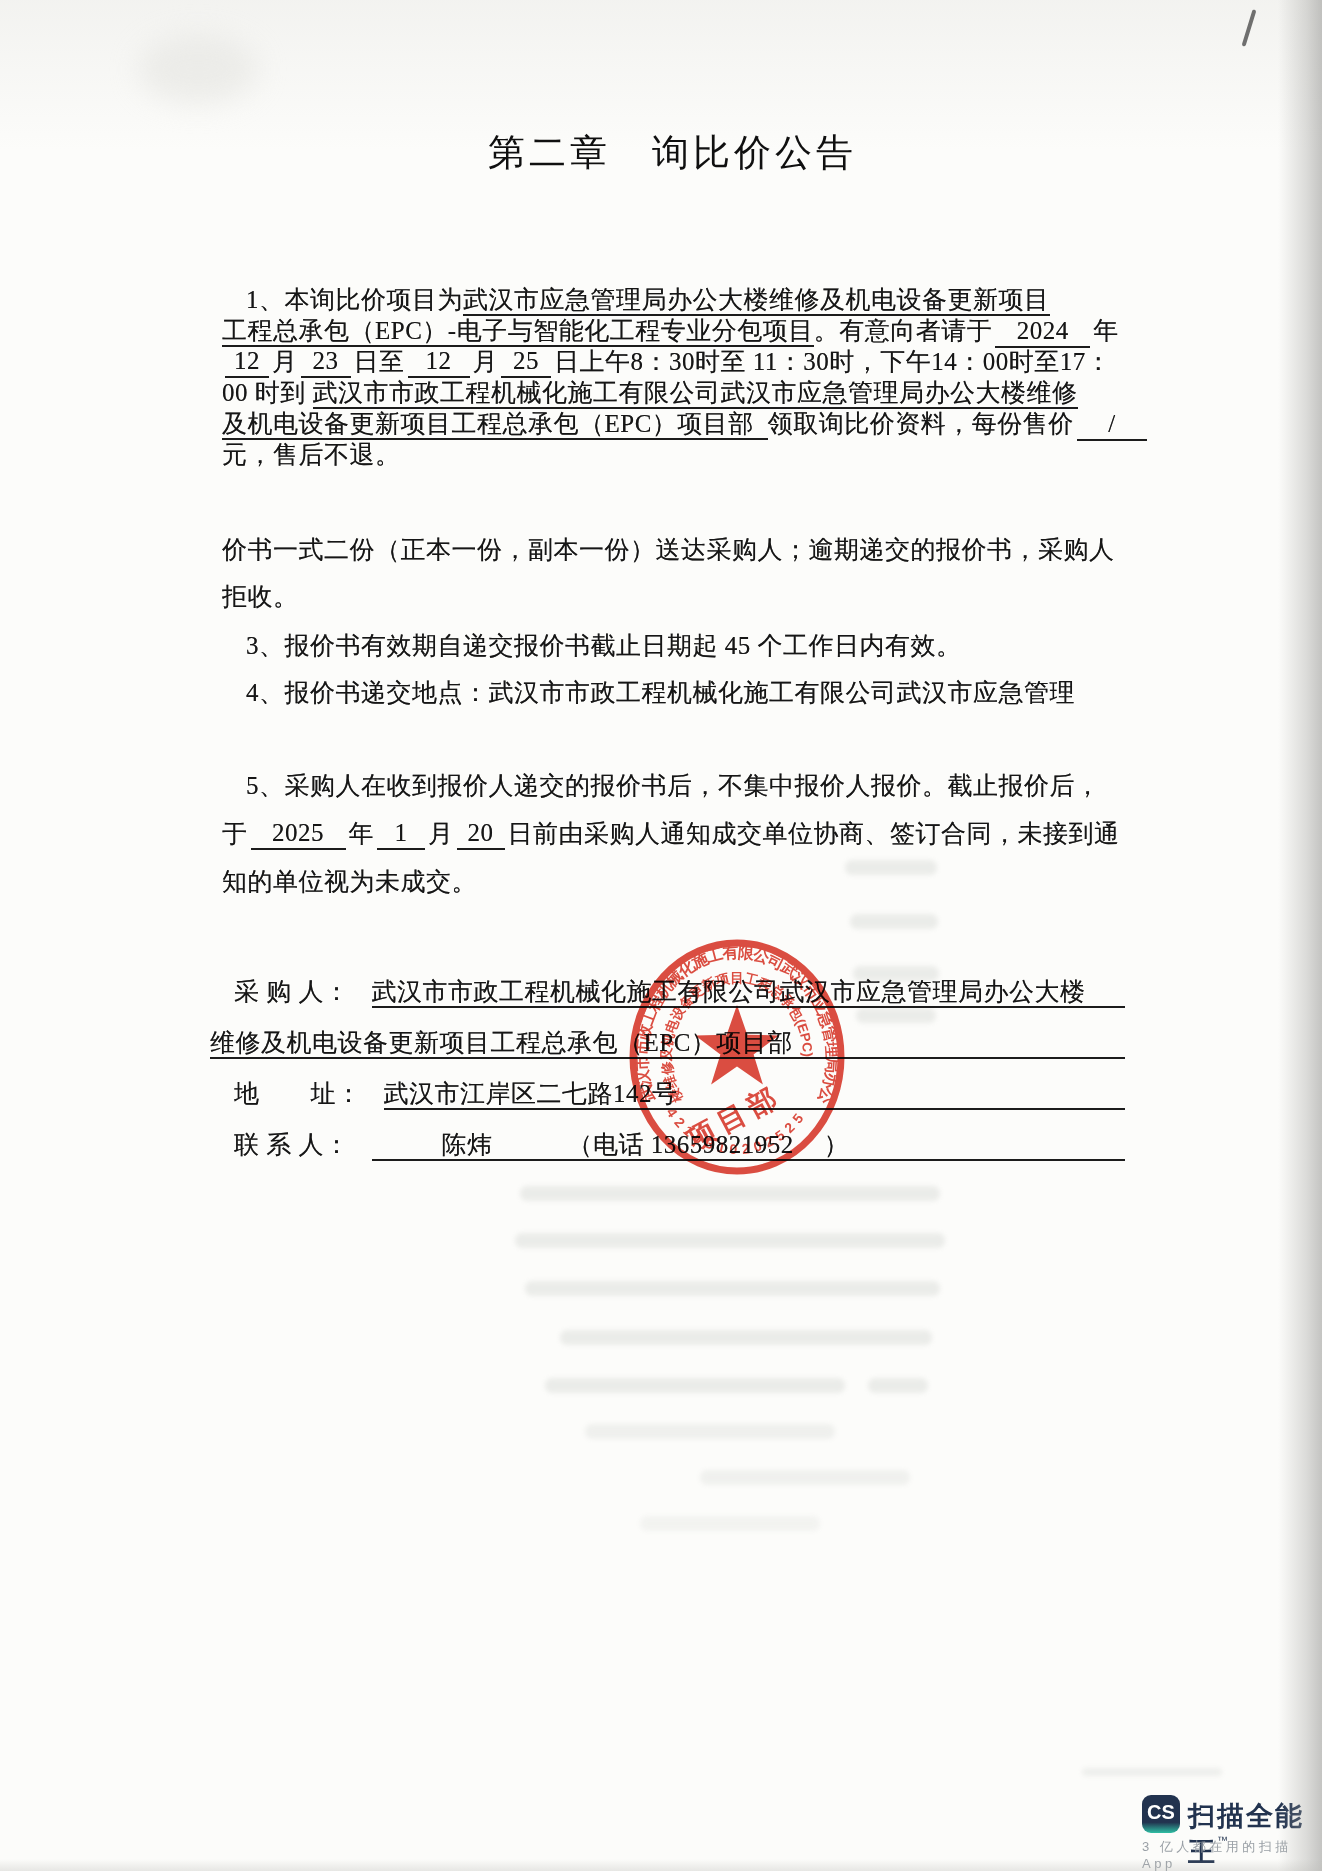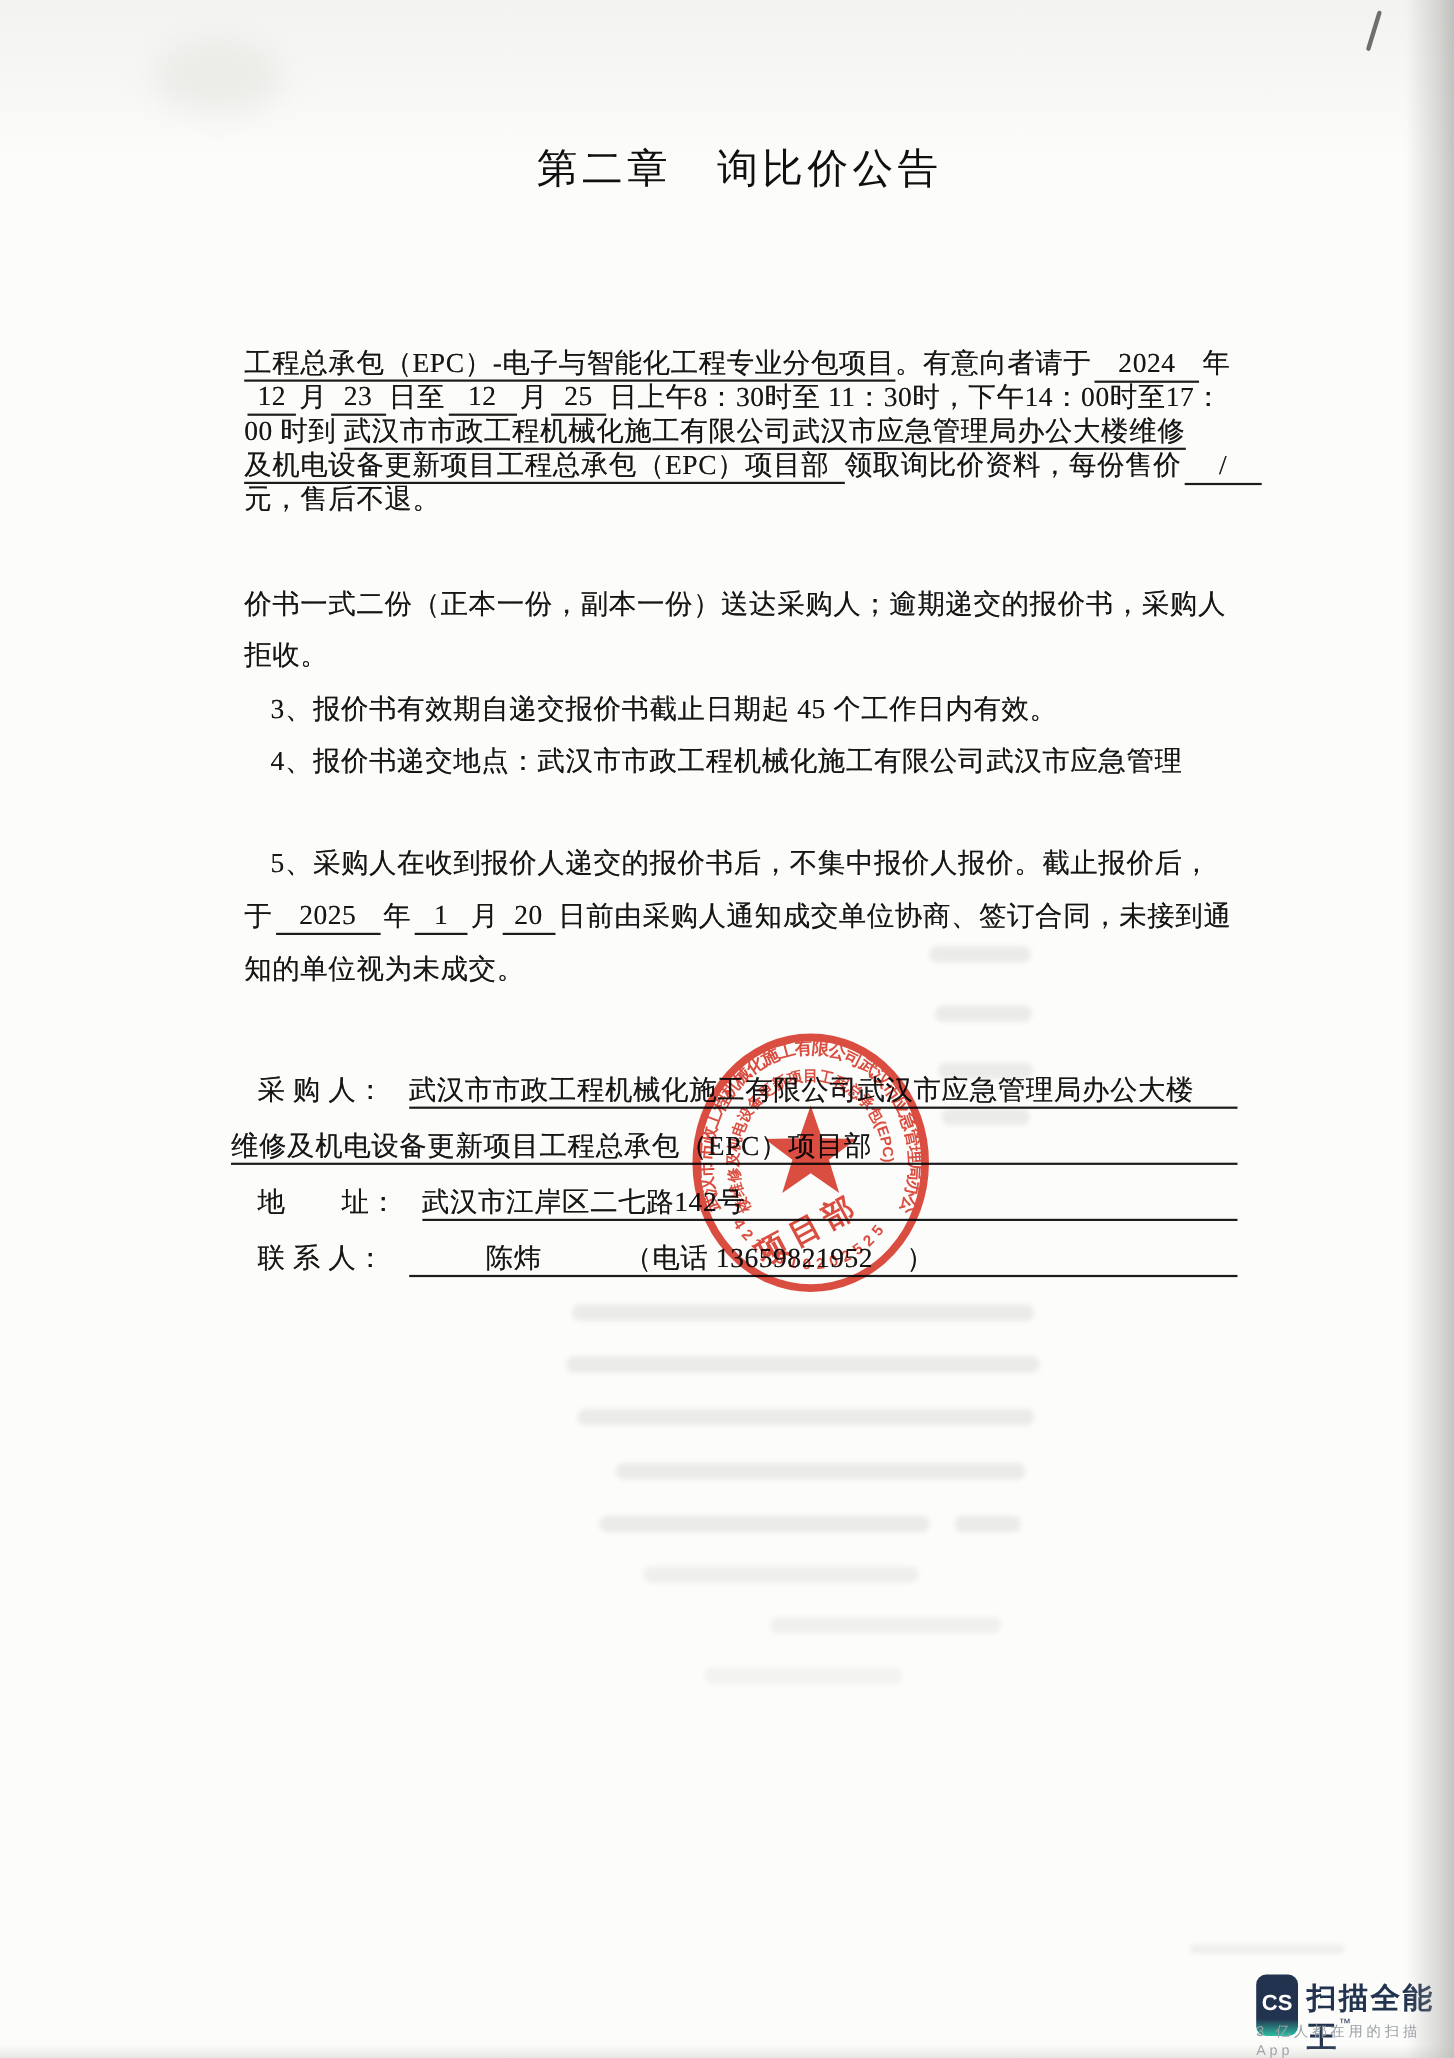--- a/index.html
+++ b/index.html
@@ -39,21 +39,21 @@
   .line-flex{display:flex;width:915px;gap:22px;}
   .line-flex .grow{flex:1;border-bottom:2.5px solid #1c1c1c;padding-bottom:1px;}
   .pl-lines{left:210px;}
   .sp70{display:inline-block;width:70px}.sp75{display:inline-block;width:75px}
   .sp30{display:inline-block;width:30px}
   
   .seal{position:absolute;left:624px;top:934px;width:226px;height:246px;
     mix-blend-mode:multiply;opacity:.88;}
   .seal svg text{font-family:"Liberation Sans","DejaVu Sans",sans-serif;}
   
-  .wm-logo{position:absolute;left:1142px;top:1795px;width:38px;height:56px;border-radius:9px;
+  .wm-logo{position:absolute;left:1142px;top:1795px;width:38px;height:38px;border-radius:9px;
     background:linear-gradient(180deg,var(--brand-navy,#22334f) 0 72%,var(--brand-teal,#2fbfa4) 100%);
     display:flex;align-items:center;justify-content:center;}
   .wm-logo span{color:#fff;font-family:"Liberation Sans",sans-serif;font-weight:bold;
     font-size:20px;letter-spacing:0;margin-top:-4px;}
   .wm-name{position:absolute;left:1188px;top:1798px;font-family:"Liberation Sans",sans-serif;
     font-weight:bold;font-size:27px;letter-spacing:2px;color:var(--brand-navy,#22334f);}
   .wm-tm{font-size:11px;vertical-align:top;font-weight:normal;}
   .wm-tagline{position:absolute;left:1142px;top:1838px;font-family:"Liberation Sans",sans-serif;
     font-size:13px;letter-spacing:3.5px;color:#9aa0a6;}
 </style>
@@ -76,20 +76,23 @@
   <div class="ghost" style="left:560px;top:1330px;width:372px"></div>
   <div class="ghost" style="left:545px;top:1378px;width:300px"></div>
   <div class="ghost" style="left:868px;top:1378px;width:60px"></div>
   <div class="ghost" style="left:585px;top:1424px;width:250px;opacity:.11"></div>
   <div class="ghost" style="left:700px;top:1470px;width:210px;opacity:.1"></div>
   <div class="ghost" style="left:640px;top:1516px;width:180px;opacity:.08"></div>
   <div class="ghost" style="left:1082px;top:1768px;width:140px;height:8px;opacity:.12"></div>
 
   <div class="title">第二章　询比价公告</div>
 
+  <div class="line" style="top:283px">
+    <span class="indent">1、本询比价项目为</span><span class="u">武汉市应急管理局办公大楼维修及机电设备更新项目</span>
+  </div>
   <div class="line" style="top:314px">
     <span class="u">工程总承包（EPC）-电子与智能化工程专业分包项目</span><span>。有意向者请于</span><span class="blank w95">2024</span><span>年</span>
   </div>
   <div class="line" style="top:345px">
     <span class="blank w44">12</span><span>月</span><span class="blank w50">23</span><span>日至</span><span class="blank w62">12</span><span>月</span><span class="blank w50">25</span><span>日上午8：30时至 11：30时，下午14：00时至17：</span>
   </div>
   <div class="line" style="top:376px">
     <span>00 时到</span>&nbsp;<span class="u">武汉市市政工程机械化施工有限公司武汉市应急管理局办公大楼维修</span>
   </div>
   <div class="line" style="top:407px">

